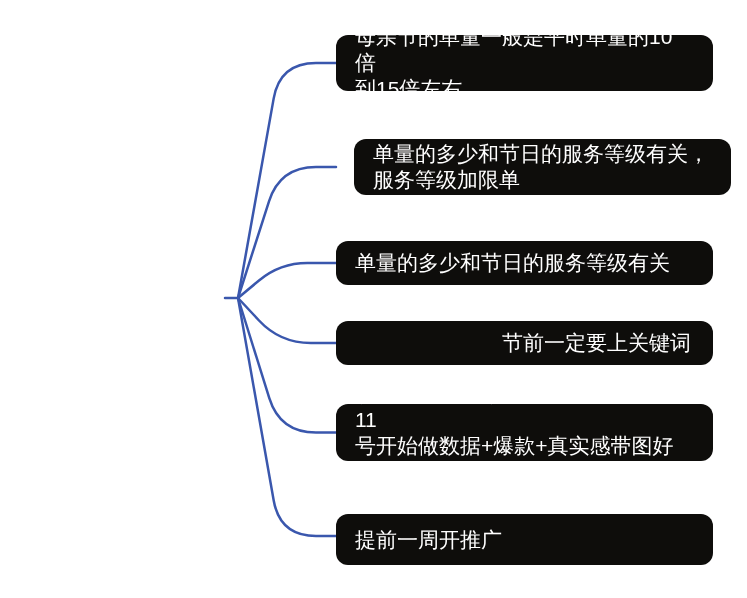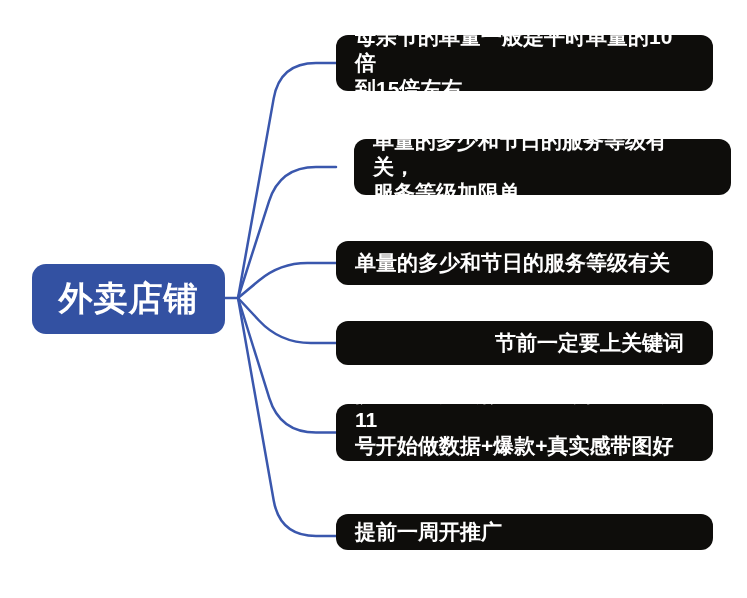--- a/index.html
+++ b/index.html
@@ -40,23 +40,23 @@
     letter-spacing:1px;
     cursor:default;
   }
   .topic-node{
     position:absolute;
     left:336px;width:377px;
     box-sizing:border-box;
     background:var(--topic-fill);
     border-radius:12px;
     display:flex;align-items:center;
-    padding:0 29px 0 19px;
+    padding:0 22px 0 19px;
     color:var(--topic-text);
-    font-size:21px;font-weight:bold;
+    font-size:21px;font-weight:normal;
     line-height:26px;
     cursor:default;
   }
   .topic-node .topic-label{
     white-space:pre-line;
   }
 </style>
 </head>
 <body>
 
@@ -64,40 +64,37 @@
   <svg class="connectors" viewBox="0 0 747 598">
       <path d="M 225 298 L 238 298"></path>
       <path d="M 238 298 L 273.7 98.4 Q 280 63 316.0 63 L 336 63"></path>
       <path d="M 238 298 L 269.0 201.3 Q 280 167 316.0 167 L 336 167"></path>
       <path d="M 238 298 L 259.0 280.5 Q 280 263 307.3 263 L 336 263"></path>
       <path d="M 238 298 L 259.0 320.5 Q 280 343 310.8 343 L 336 343"></path>
       <path d="M 238 298 L 269.3 398.1 Q 280 432.5 316.0 432.5 L 336 432.5"></path>
       <path d="M 238 298 L 273.7 500.5 Q 280 536 316.0 536 L 336 536"></path>
     </svg>
 
-  <div class="root-node">
-    <span>外卖店铺</span>
-  </div>
 
   <div id="topics">
       <div class="topic-node" style="top: 35px; height: 56px;">
         <span class="topic-label">母亲节的单量一般是平时单量的10倍
 到15倍左右</span>
       </div>
       <div class="topic-node" style="top: 139px; height: 56px; margin-left: 18px;">
         <span class="topic-label">单量的多少和节日的服务等级有关，
 服务等级加限单</span>
       </div>
       <div class="topic-node" style="top: 241px; height: 44px;">
         <span class="topic-label">单量的多少和节日的服务等级有关</span>
       </div>
       <div class="topic-node" style="top: 321px; height: 44px; justify-content: flex-end;">
         <span class="topic-label">节前一定要上关键词</span>
       </div>
       <div class="topic-node" style="top: 404px; height: 57px;">
         <span class="topic-label">提前一个月要做爆品的数据，从4月11
 号开始做数据+爆款+真实感带图好评</span>
       </div>
-      <div class="topic-node" style="top: 514px; height: 36px;">
+      <div class="topic-node" style="top: 514px; height: 51px;">
         <span class="topic-label">提前一周开推广</span>
       </div>
     </div>
 </div>
 
 </body></html>

